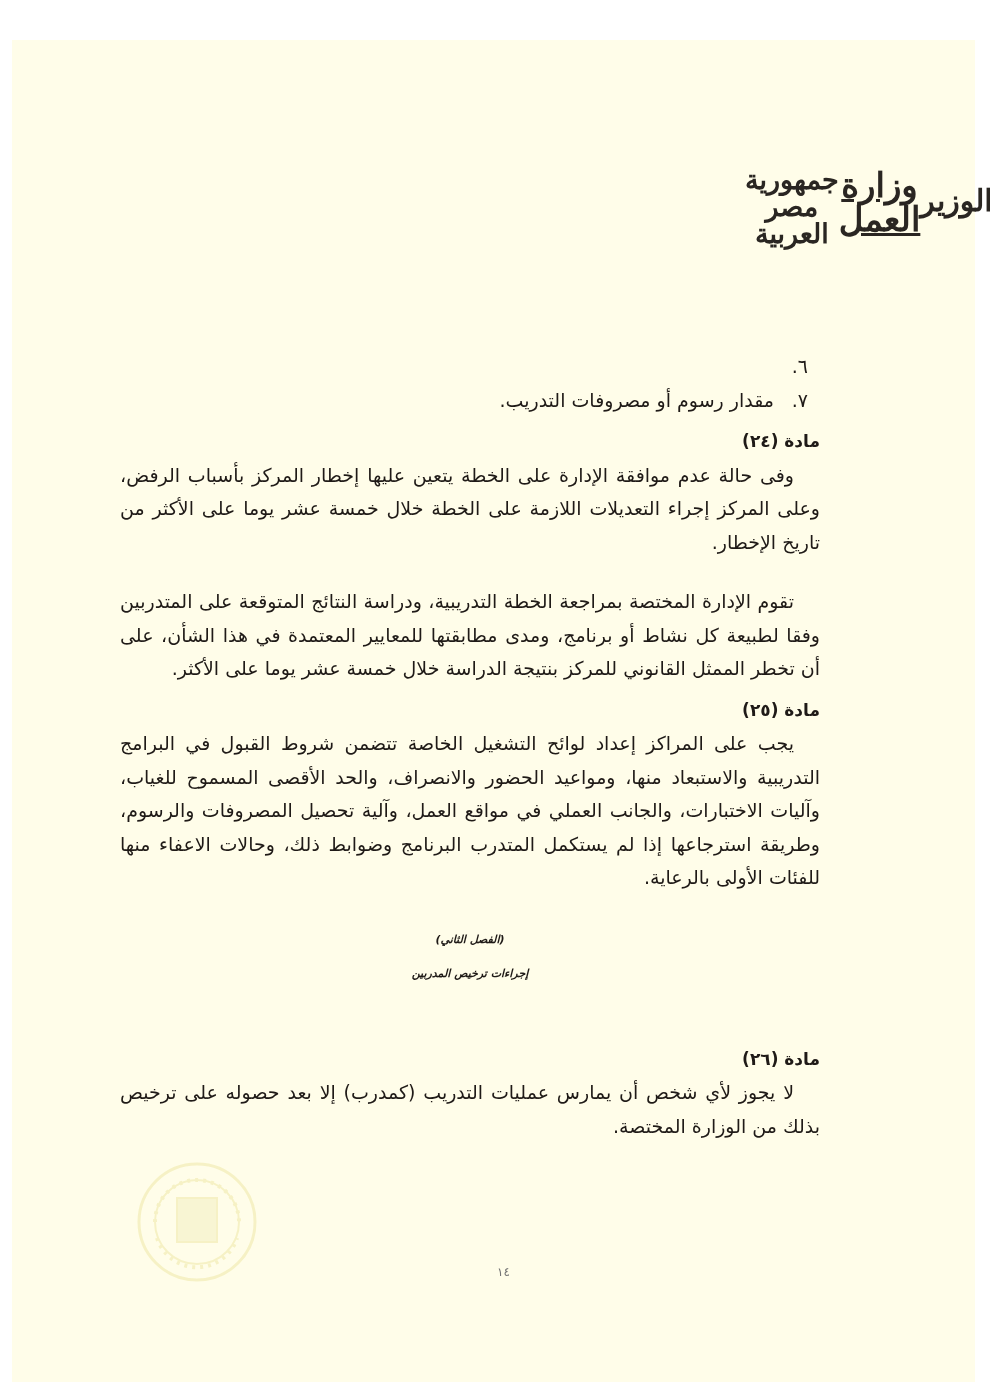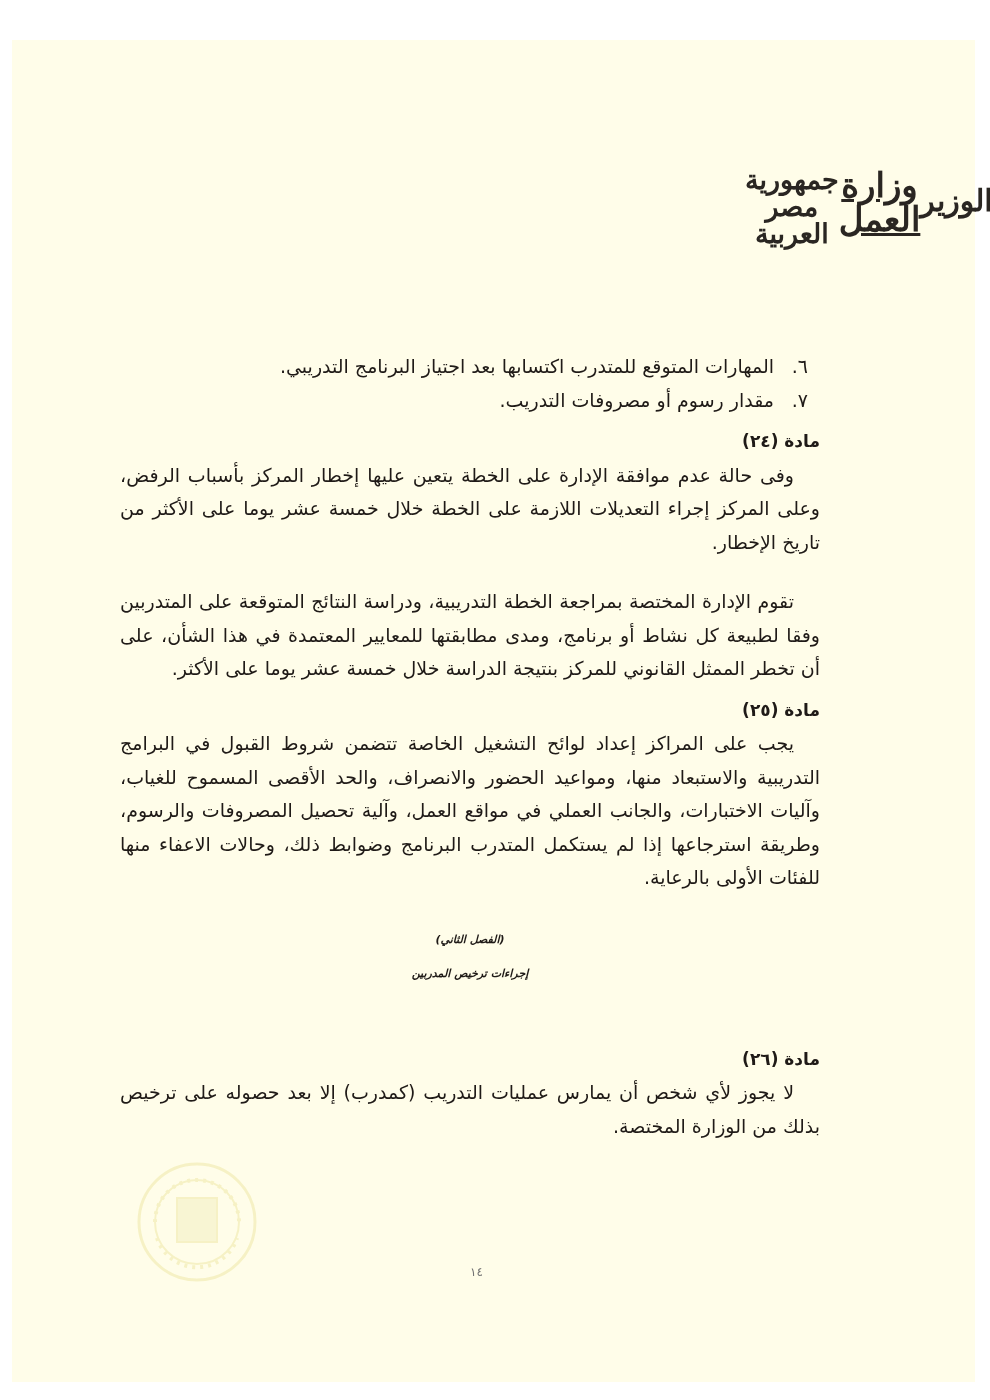--- a/index.html
+++ b/index.html
@@ -32,21 +32,21 @@
     .article-title { font-weight: bold; font-size: 17px; margin-top: 8px; }
     .para { text-indent: 26px; text-align-last: right; }
     .para-gap { margin-bottom: 26px; }
     .chapter { text-align: center; font-weight: bold; font-size: 11px; line-height: 34px; font-style: italic; }
     .chapter-block { margin-top: 28px; margin-bottom: 52px; }
     .stamp {
       position: absolute; left: 135px; top: 1160px; width: 125px; height: 125px;
       opacity: 0.55;
     }
     .page-number {
-      position: absolute; left: 470px; top: 1265px; width: 40px; text-align: left;
+      position: absolute; left: 470px; top: 1265px; width: 40px; text-align: right;
       font-size: 12px; color: #737373; direction: rtl;
     }
   </style>
 </head>
 <body>
 
 <div class="page"></div>
 
 <div class="letterhead">
   <svg class="emblem" viewBox="0 0 70 100">
@@ -60,21 +60,20 @@
     <path d="M10 84 q25 10 50 0 v6 q-25 8 -50 0z" fill="#e8dba8" stroke="#4a3a12" stroke-width="1"></path>
   </svg>
   <div class="lh-line lh-republic">جمهورية مصر العربية</div>
   <div class="lh-line lh-ministry">وزارة العمل</div>
   <div class="lh-line lh-minister">الوزير</div>
 </div>
 
 <div class="body-text">
   <div class="list-item">
     <span class="list-num">٦.</span>
-    <span>المهارات المتوقع للمتدرب اكتسابها بعد اجتياز البرنامج التدريبي.</span>
   </div>
   <div class="list-item">
     <span class="list-num">٧.</span>
     <span>مقدار رسوم أو مصروفات التدريب.</span>
   </div>
 
   <div class="article-title">مادة (٢٤)</div>
   <p class="para para-gap">وفى حالة عدم موافقة الإدارة على الخطة يتعين عليها إخطار المركز بأسباب الرفض، وعلى المركز إجراء التعديلات اللازمة على الخطة خلال خمسة عشر يوما على الأكثر من تاريخ الإخطار.</p>
   <p class="para">تقوم الإدارة المختصة بمراجعة الخطة التدريبية، ودراسة النتائج المتوقعة على المتدربين وفقا لطبيعة كل نشاط أو برنامج، ومدى مطابقتها للمعايير المعتمدة في هذا الشأن، على أن تخطر الممثل القانوني للمركز بنتيجة الدراسة خلال خمسة عشر يوما على الأكثر.</p>
 

